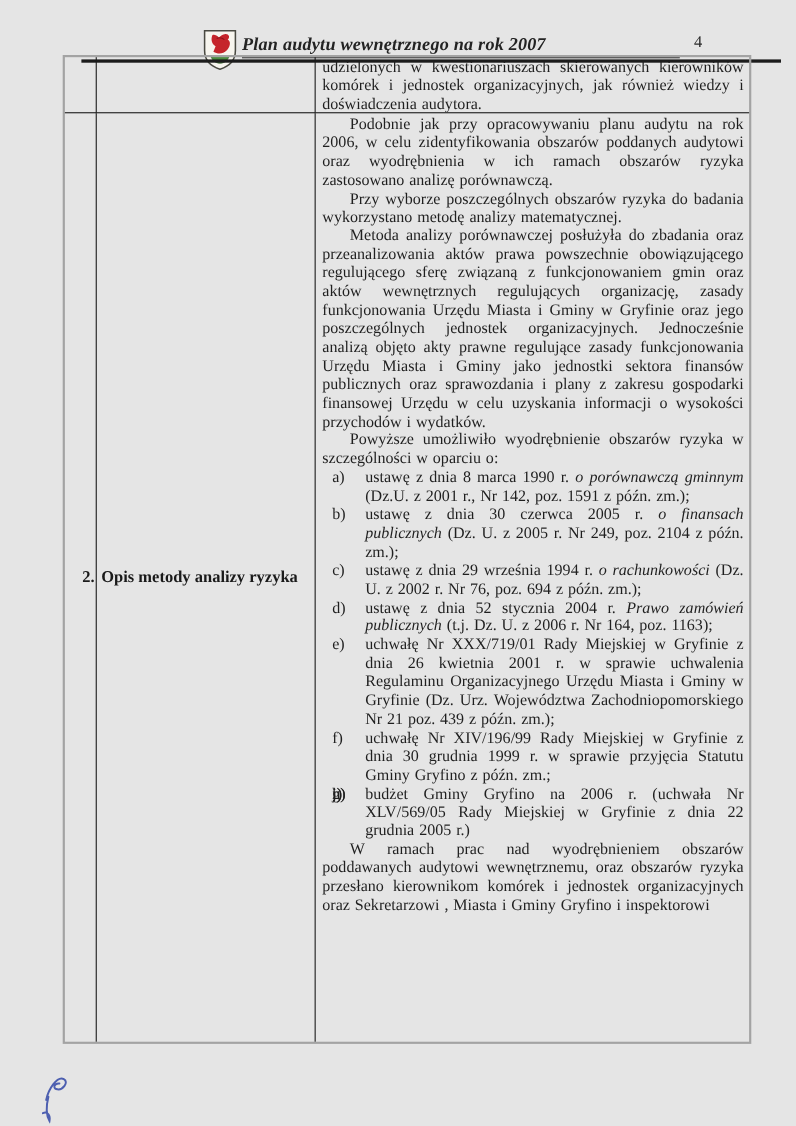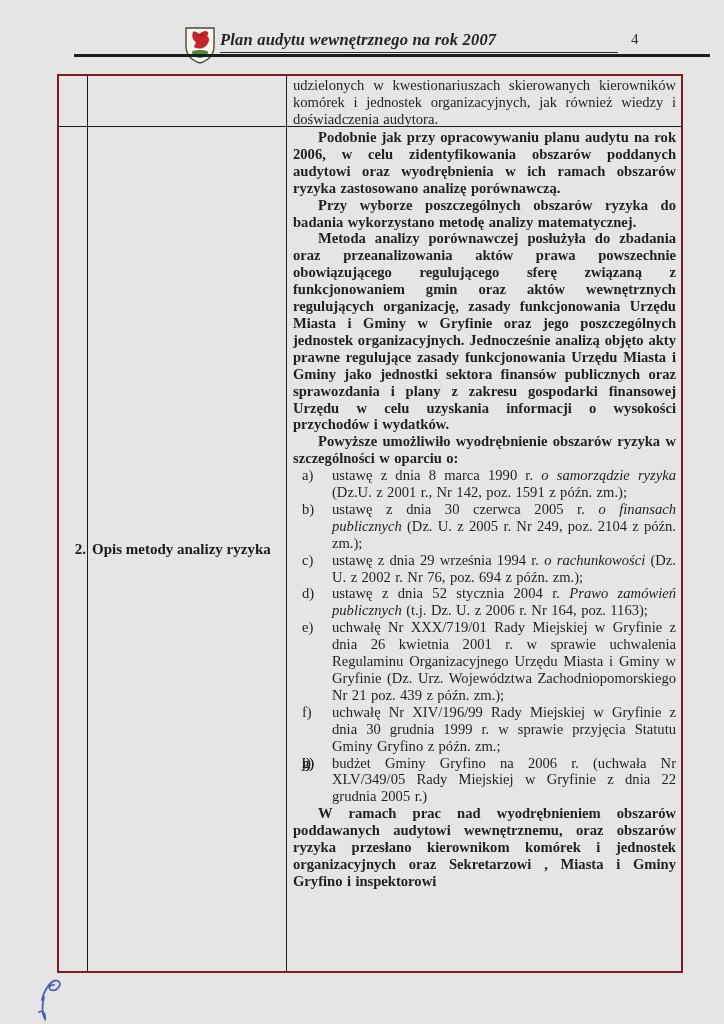--- a/index.html
+++ b/index.html
@@ -16,22 +16,22 @@
     position:absolute; left:220px; top:30px; width:398px;
     font-size:16.5px; font-weight:bold; font-style:italic;
     letter-spacing:0.2px; padding-bottom:2px;
     border-bottom:1.6px solid #2b2b2b; color:#232323;
   }
   .page-number { position:absolute; left:631px; top:31px; font-size:15px; color:#2a2a2a; }
   .header-rule { position:absolute; left:74px; top:54px; width:636px; height:2.6px; background:#1c1c1c; }
 
   
   .doc-table {
-    position:absolute; left:57px; top:74px; width:626px; height:899px;
-    box-sizing:border-box; border:2px solid #7f1d1d;
+    position:absolute; left:57px; top:50px; width:626px; height:899px;
+    box-sizing:border-box; border:2px solid #a3a3a3;
     display:grid;
     grid-template-columns:29px 199px 1fr;
     grid-template-rows:51px 1fr;
   }
   .cell { box-sizing:border-box; border-right:1.5px solid #1c1c1c; border-bottom:1.5px solid #1c1c1c; overflow:hidden; }
   .cell.last-col { border-right:none; }
   .cell.last-row { border-bottom:none; }
 
   .text-cell {
     padding:1px 5px 1px 6px;
@@ -43,21 +43,21 @@
   }
   .label-cell {
     display:flex; align-items:center;
     font-weight:bold; font-size:15px; padding-left:4px;
     white-space:nowrap; color:#1a1a1a;
   }
   .body-cell {
     padding:2px 5px 2px 6px;
     font-size:14.6px; line-height:16.9px; text-align:justify; word-spacing:0.8px;
   }
-  .para { margin:0; text-indent:25px;font-weight:bold; }
+  .para { margin:0; text-indent:25px; }
   .li { position:relative; padding-left:39px; margin:0; }
   .li .marker { position:absolute; left:9px; }
   .it { font-style:italic; }
 
   
   .paraph { position:absolute; left:28px; top:970px; width:72px; height:54px; }
 </style>
 </head>
 <body>
 
@@ -83,30 +83,30 @@
     <div class="cell last-row num-cell">2.</div>
     <div class="cell last-row label-cell">Opis metody analizy ryzyka</div>
     <div class="cell last-col last-row body-cell">
       <div>
           <p class="para">Podobnie jak przy opracowywaniu planu audytu na rok 2006, w celu zidentyfikowania obszarów poddanych audytowi oraz wyodrębnienia w ich ramach obszarów ryzyka zastosowano analizę porównawczą.</p>
           <p class="para">Przy wyborze poszczególnych obszarów ryzyka do badania wykorzystano metodę analizy matematycznej.</p>
           <p class="para">Metoda analizy porównawczej posłużyła do zbadania oraz przeanalizowania aktów prawa powszechnie obowiązującego regulującego sferę związaną z funkcjonowaniem gmin oraz aktów wewnętrznych regulujących organizację, zasady funkcjonowania Urzędu Miasta i Gminy w Gryfinie oraz jego poszczególnych jednostek organizacyjnych. Jednocześnie analizą objęto akty prawne regulujące zasady funkcjonowania Urzędu Miasta i Gminy jako jednostki sektora finansów publicznych oraz sprawozdania i plany z zakresu gospodarki finansowej Urzędu w celu uzyskania informacji o wysokości przychodów i wydatków.</p>
           <p class="para">Powyższe umożliwiło wyodrębnienie obszarów ryzyka w szczególności w oparciu o:</p>
         </div>
       <div>
-          <div class="li"><span class="marker">a)</span><span>ustawę z dnia 8 marca 1990 r. </span><span class="it">o samorządzie ryzyka</span><span> (Dz.U. z 2001 r., Nr 142, poz. 1591 z późn. zm.);</span></div>
+          <div class="li"><span class="marker">a)</span><span>ustawę z dnia 8 marca 1990 r. </span><span class="it">o porównawczą gminnym</span><span> (Dz.U. z 2001 r., Nr 142, poz. 1591 z późn. zm.);</span></div>
           <div class="li"><span class="marker">b)</span><span>ustawę z dnia 30 czerwca 2005 r. </span><span class="it">o finansach publicznych</span><span> (Dz. U. z 2005 r. Nr 249, poz. 2104 z późn. zm.);</span></div>
           <div class="li"><span class="marker">c)</span><span>ustawę z dnia 29 września 1994 r. </span><span class="it">o rachunkowości</span><span> (Dz. U. z 2002 r. Nr 76, poz. 694 z późn. zm.);</span></div>
           <div class="li"><span class="marker">d)</span><span>ustawę z dnia 52 stycznia 2004 r. </span><span class="it">Prawo zamówień publicznych</span><span> (t.j. Dz. U. z 2006 r. Nr 164, poz. 1163);</span></div>
           <div class="li"><span class="marker">e)</span><span>uchwałę Nr XXX/719/01 Rady Miejskiej w Gryfinie z dnia 26 kwietnia 2001 r. w sprawie uchwalenia Regulaminu Organizacyjnego Urzędu Miasta i Gminy w Gryfinie (Dz. Urz. Województwa Zachodniopomorskiego Nr 21 poz. 439 z późn. zm.);</span></div>
           <div class="li"><span class="marker">f)</span><span>uchwałę Nr XIV/196/99 Rady Miejskiej w Gryfinie z dnia 30 grudnia 1999 r. w sprawie przyjęcia Statutu Gminy Gryfino z późn. zm.;</span></div>
           <div class="li"><span class="marker">g)</span></div>
           <div class="li"><span class="marker">h)</span></div>
           <div class="li"><span class="marker">i)</span></div>
-          <div class="li"><span class="marker">j)</span><span>budżet Gminy Gryfino na 2006 r. (uchwała Nr XLV/349/05 Rady Miejskiej w Gryfinie z dnia 22 grudnia 2005 r.)</span></div>
+          <div class="li"><span class="marker">j)</span><span>budżet Gminy Gryfino na 2006 r. (uchwała Nr XLV/569/05 Rady Miejskiej w Gryfinie z dnia 22 grudnia 2005 r.)</span></div>
         </div>
       <p class="para">W ramach prac nad wyodrębnieniem obszarów poddawanych audytowi wewnętrznemu, oraz obszarów ryzyka przesłano kierownikom komórek i jednostek organizacyjnych oraz Sekretarzowi , Miasta i Gminy Gryfino i inspektorowi</p>
     </div>
   </div>
 
   <svg class="paraph" viewBox="0 0 72 54" xmlns="http://www.w3.org/2000/svg">
     <g fill="none" stroke="#4d5fb0" stroke-width="1.8" stroke-linecap="round">
       <path d="M14,30 C16,20 24,8 30,11 C35,13.5 29,22 23,20 C20,19 21.5,14.5 26,15"></path>
       <path d="M16,27 C14,35 13.5,43 17,49 C18,44 15,40 11,42"></path>
     </g>

